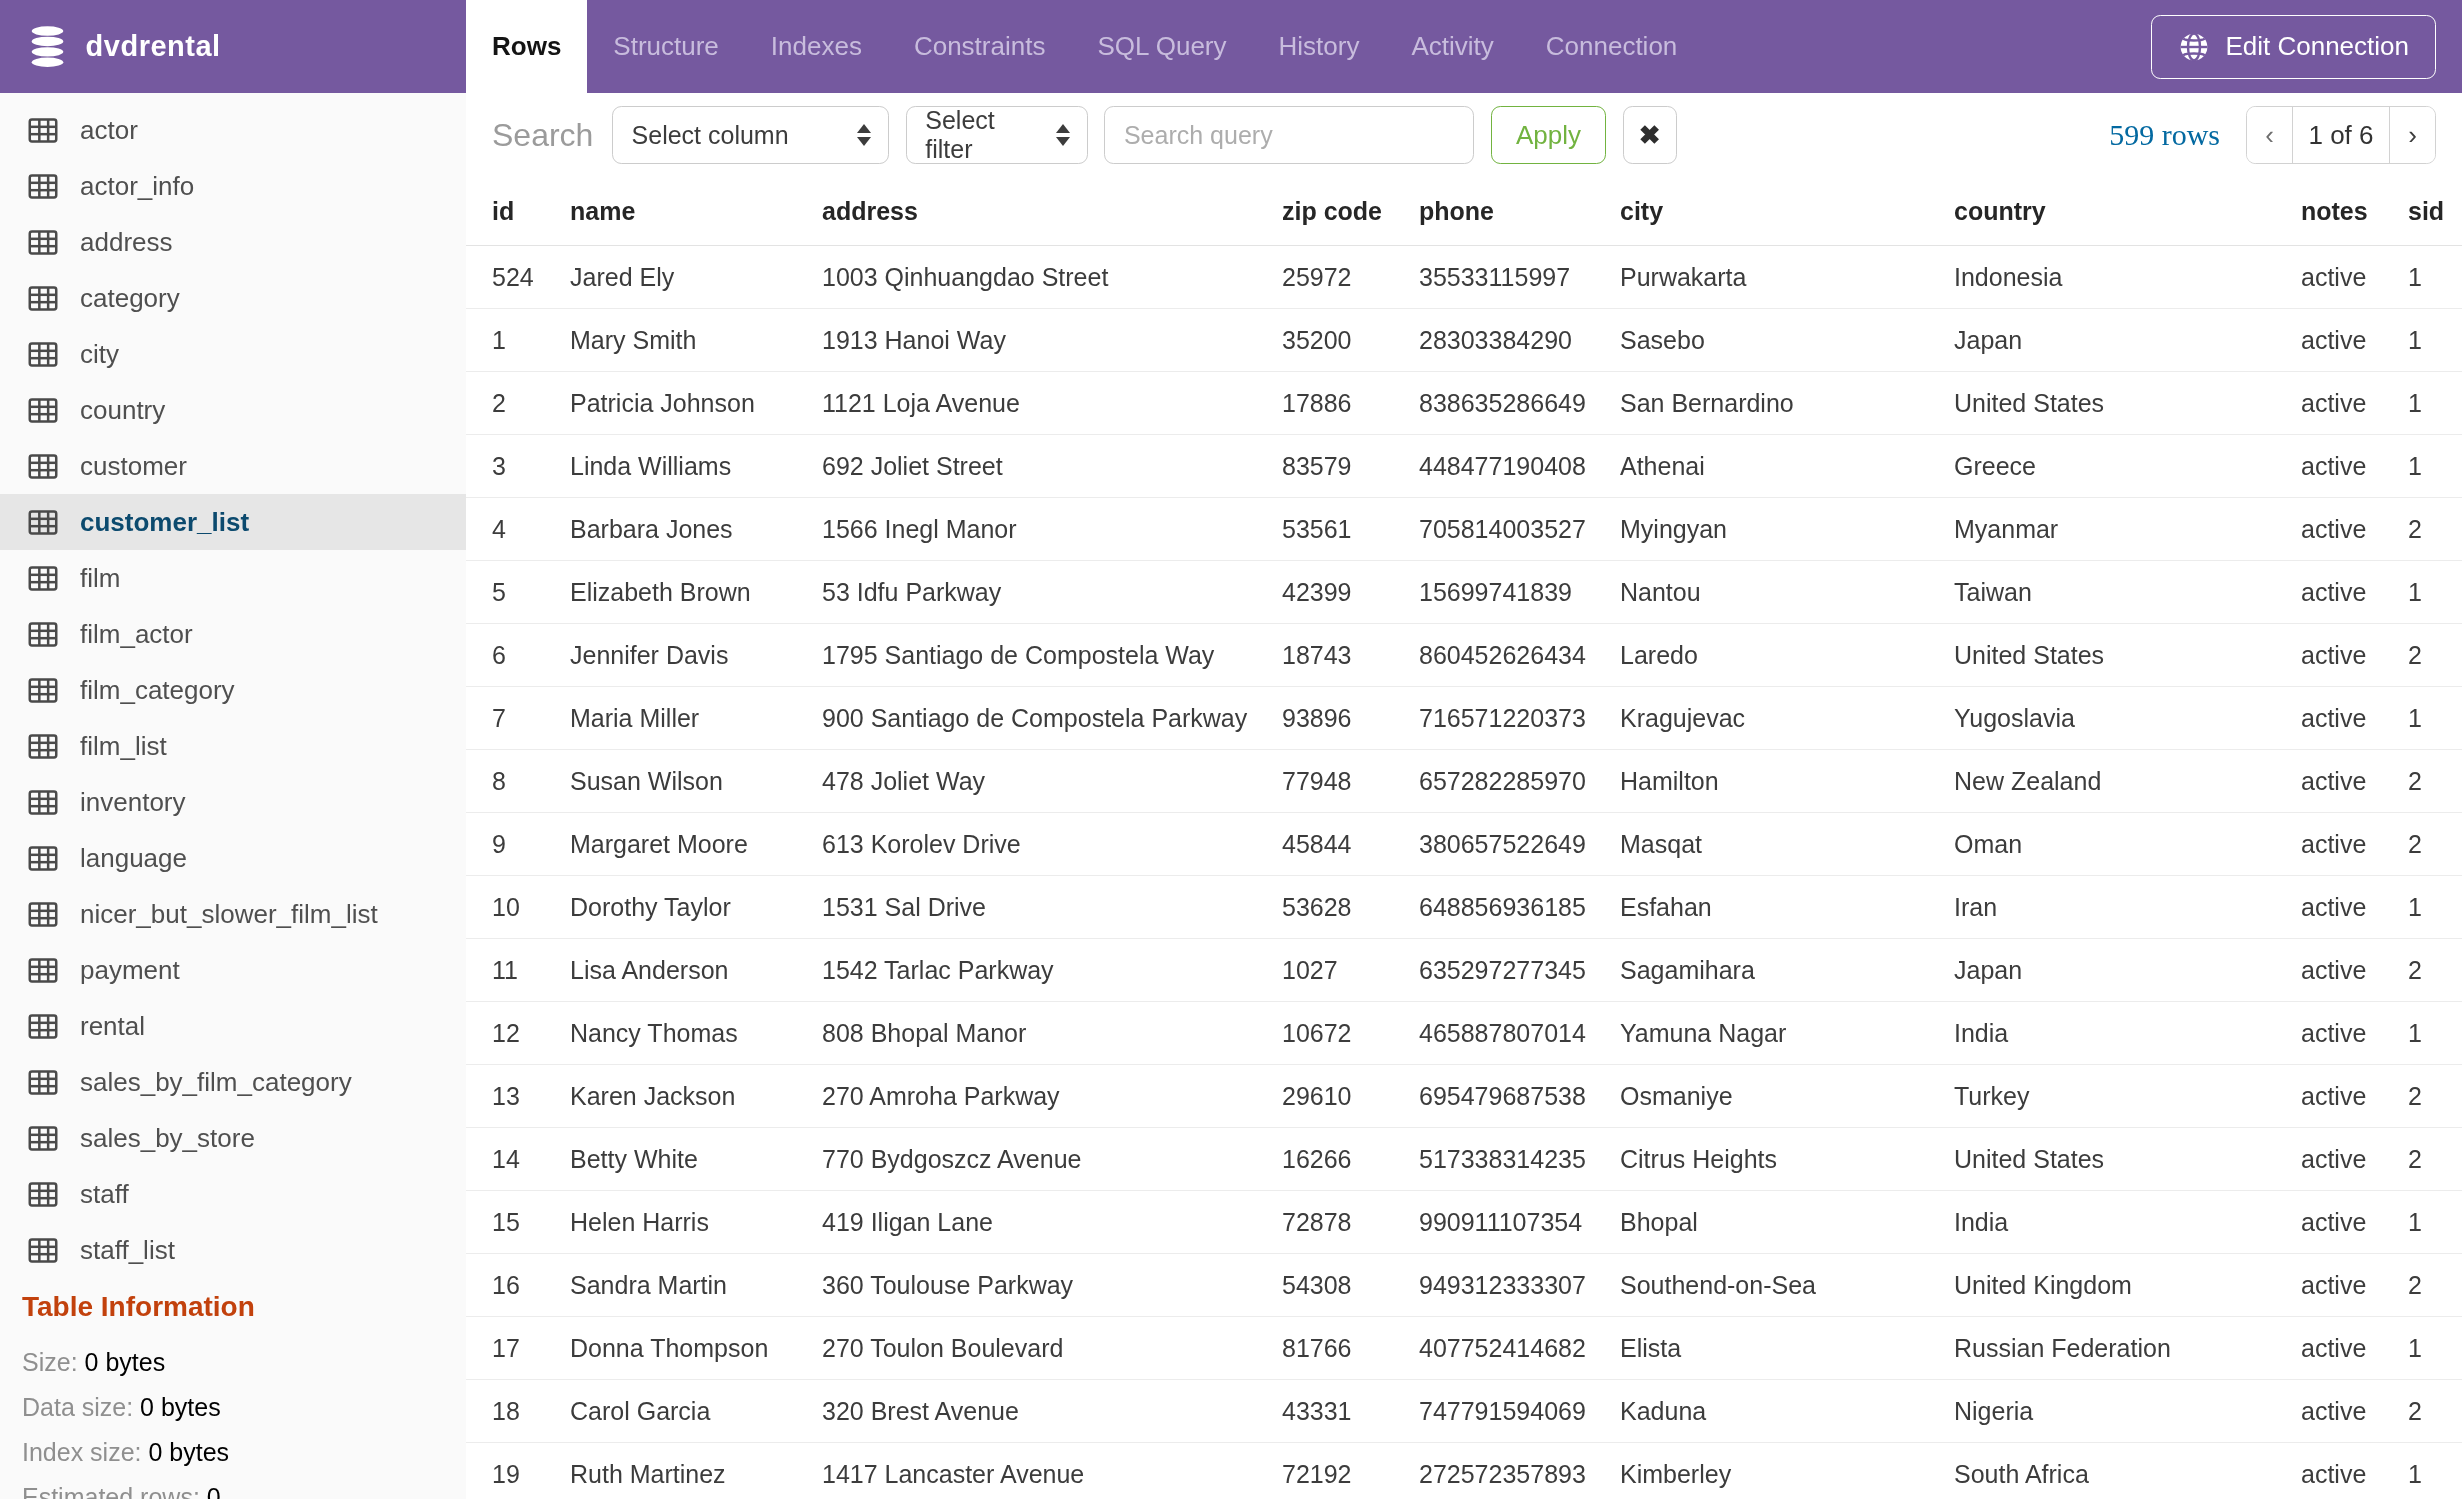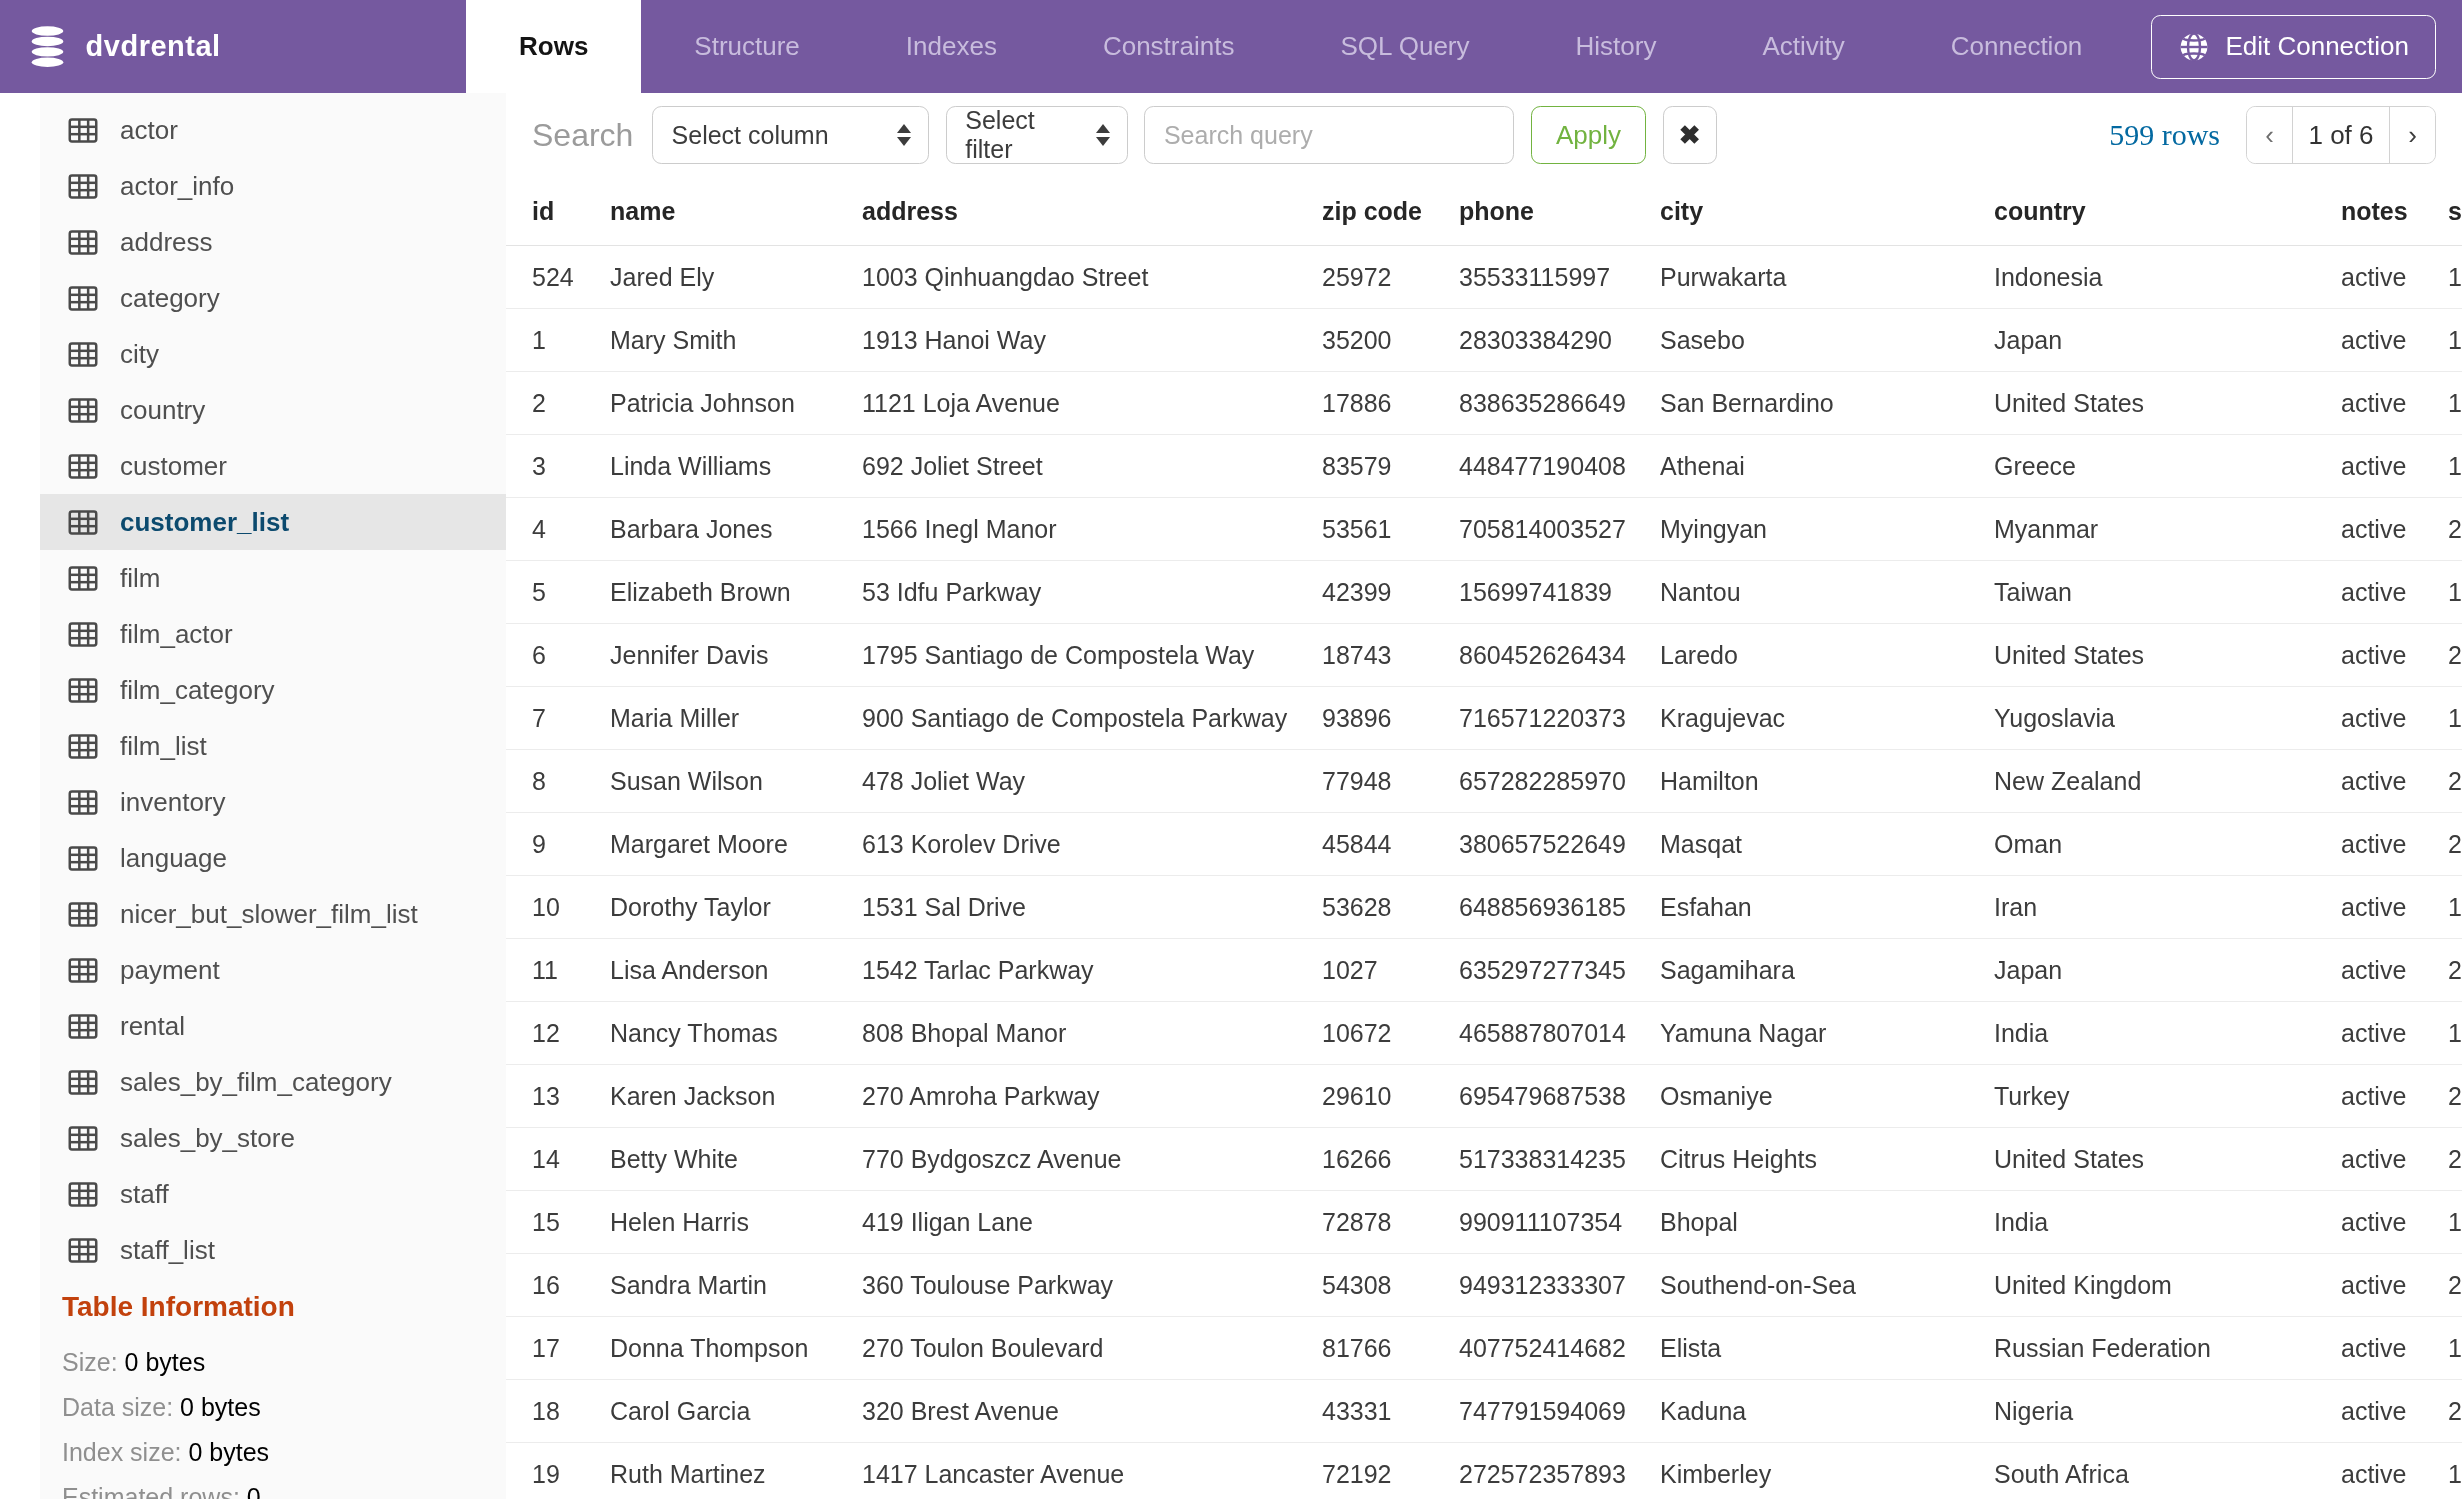--- a/index.html
+++ b/index.html
@@ -7,32 +7,32 @@
   body { font-family:"Liberation Sans", sans-serif; background:#ffffff; color:#3c3c3c; }
 
   .app { width:2462px; height:1500px; display:flex; flex-direction:column; }
 
   
   .topbar { height:93px; flex:0 0 93px; background:#75599f; display:flex; align-items:stretch; }
   .logo { width:466px; flex:0 0 466px; display:flex; align-items:center; padding-left:28px; gap:18.6px; }
   .logo svg { width:39px; height:41px; }
   .logo-text { color:#ffffff; font-size:29px; font-weight:bold; letter-spacing:0.5px; }
   .tabs { display:flex; align-items:stretch; }
-  .tab { display:flex; align-items:center; padding:0 53px; font-size:26px; color:#c8bcdd; cursor:default; }
+  .tab { display:flex; align-items:center; padding:0 26px; font-size:26px; color:#c8bcdd; cursor:default; }
   .tab.active { background:#ffffff; color:#141414; font-weight:bold; }
   .edit-conn { margin-left:auto; margin-right:26px; align-self:center; display:flex; gap:15px;
                background:transparent; border:1.9px solid #ffffff; border-radius:9.3px; color:#ffffff;
                font-size:26px; padding:15px 26px; font-family:inherit; }
   .edit-conn svg { width:32px; height:32px; }
 
   
   .body { flex:1; display:flex; min-height:0; }
 
   
-  .sidebar { width:466px; flex:0 0 466px; background:#fafafa; padding-top:9.3px; overflow:hidden;margin-left:40px; }
+  .sidebar { width:466px; flex:0 0 466px; background:#fafafa; padding-top:9.3px; overflow:hidden; }
   .side-item { height:56px; display:flex; align-items:center; gap:22px; padding-left:28px; font-size:26px; color:#4f4f4f; }
   .side-item svg { width:30px; height:25px; flex:0 0 30px; }
   .side-item.selected { background:#e6e6e6; color:#0c4a6e; font-weight:bold; }
   .table-info { padding-left:22px; margin-top:13px; }
   .table-info h3 { font-size:28px; color:#c2410c; font-weight:bold; margin-bottom:16.7px; }
   .info-line { font-size:25px; line-height:45px; color:#8f8f8f; }
   .info-line .val { color:#000000; }
 
   
   .main { flex:1; background:#ffffff; display:flex; flex-direction:column; min-width:0; }

